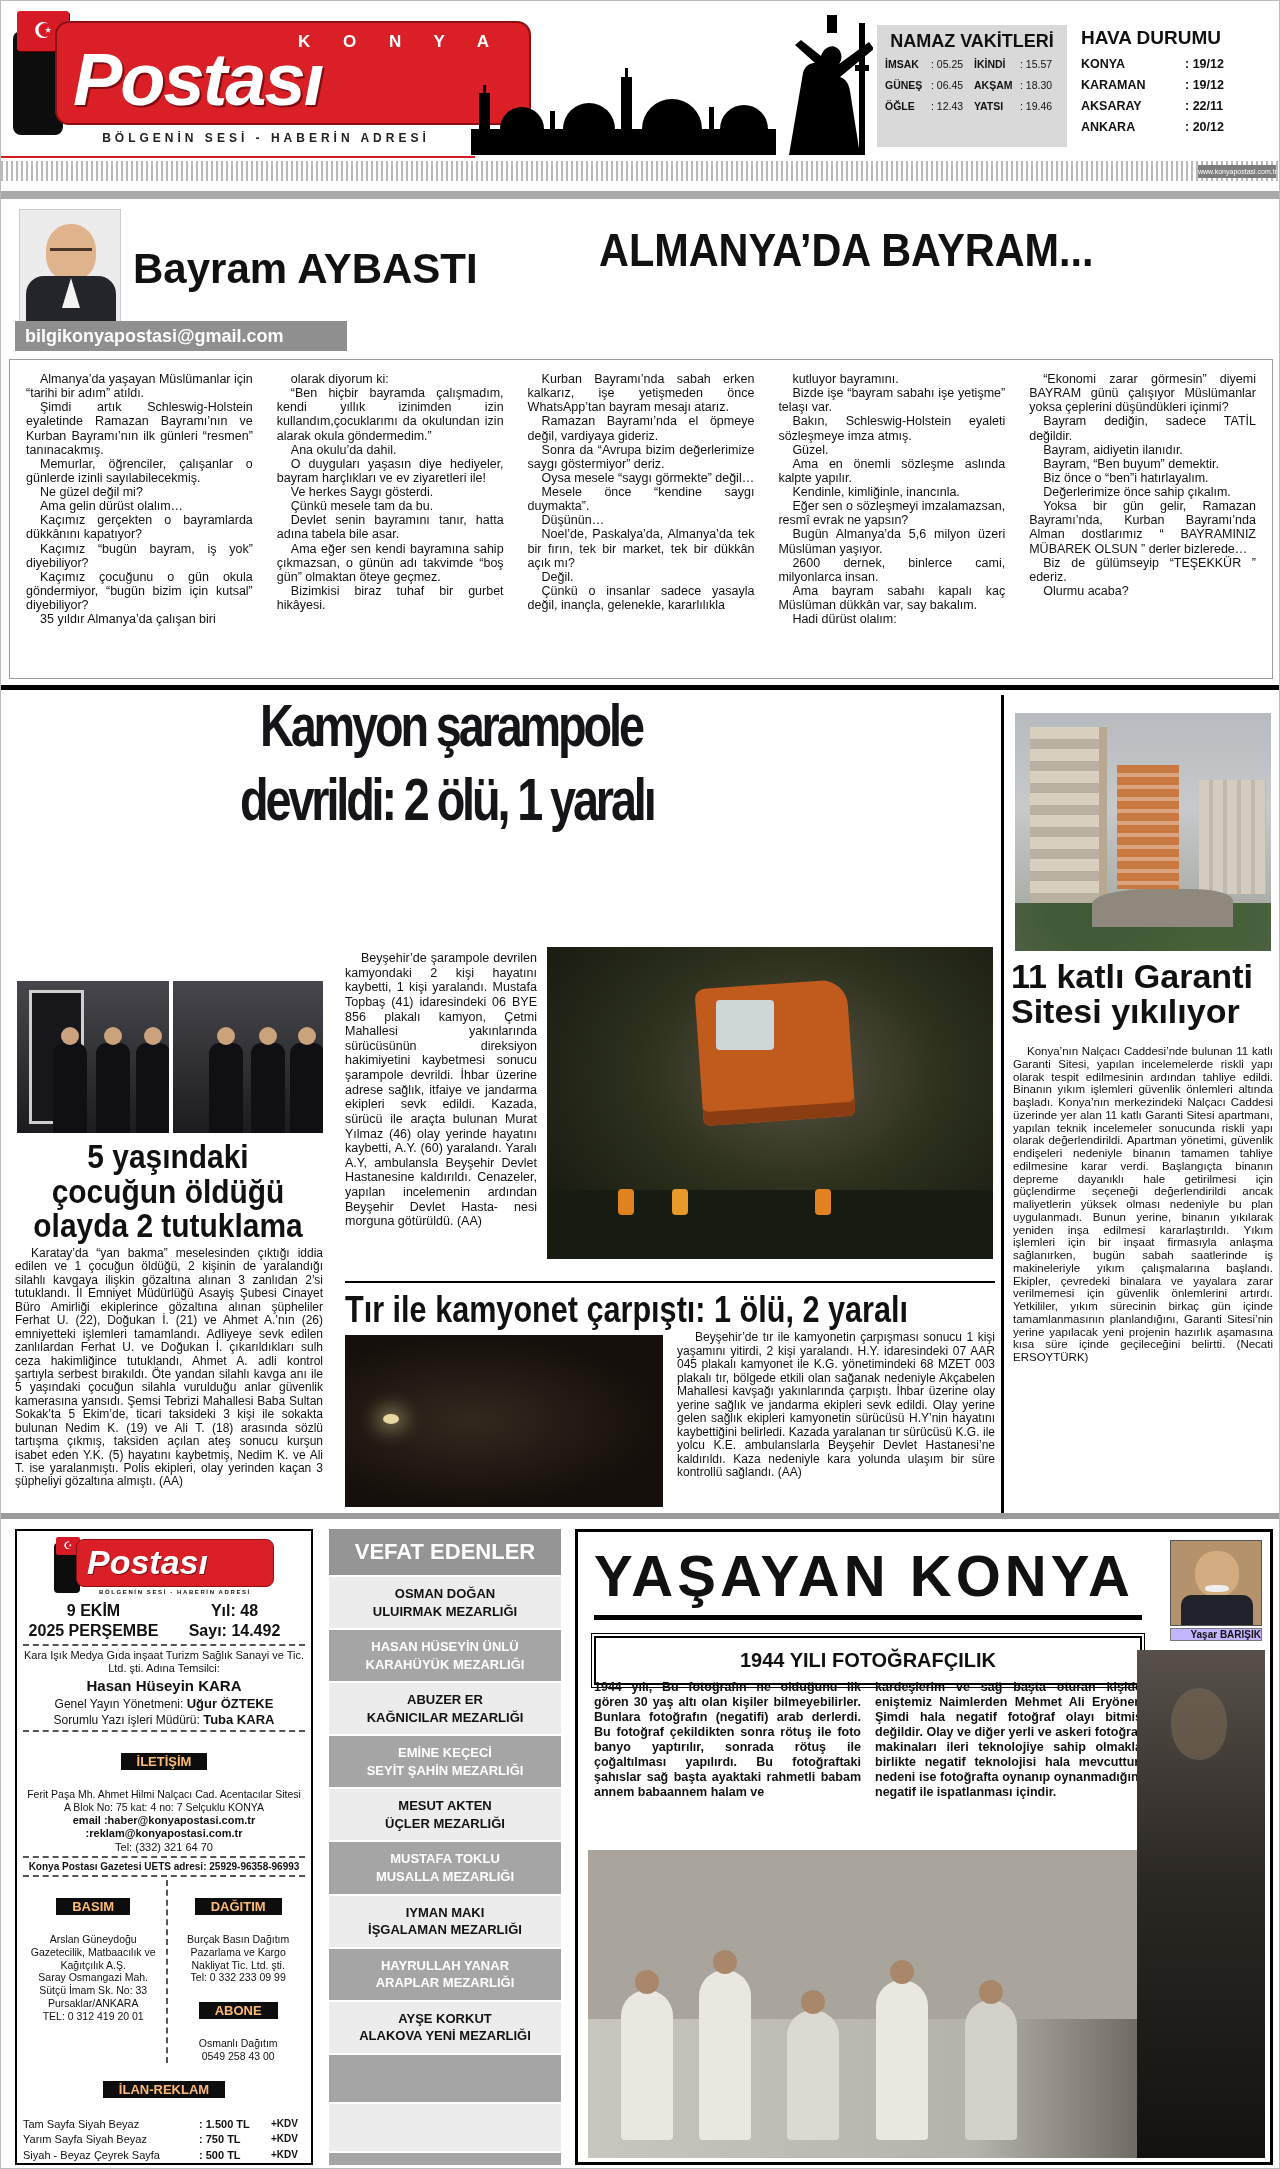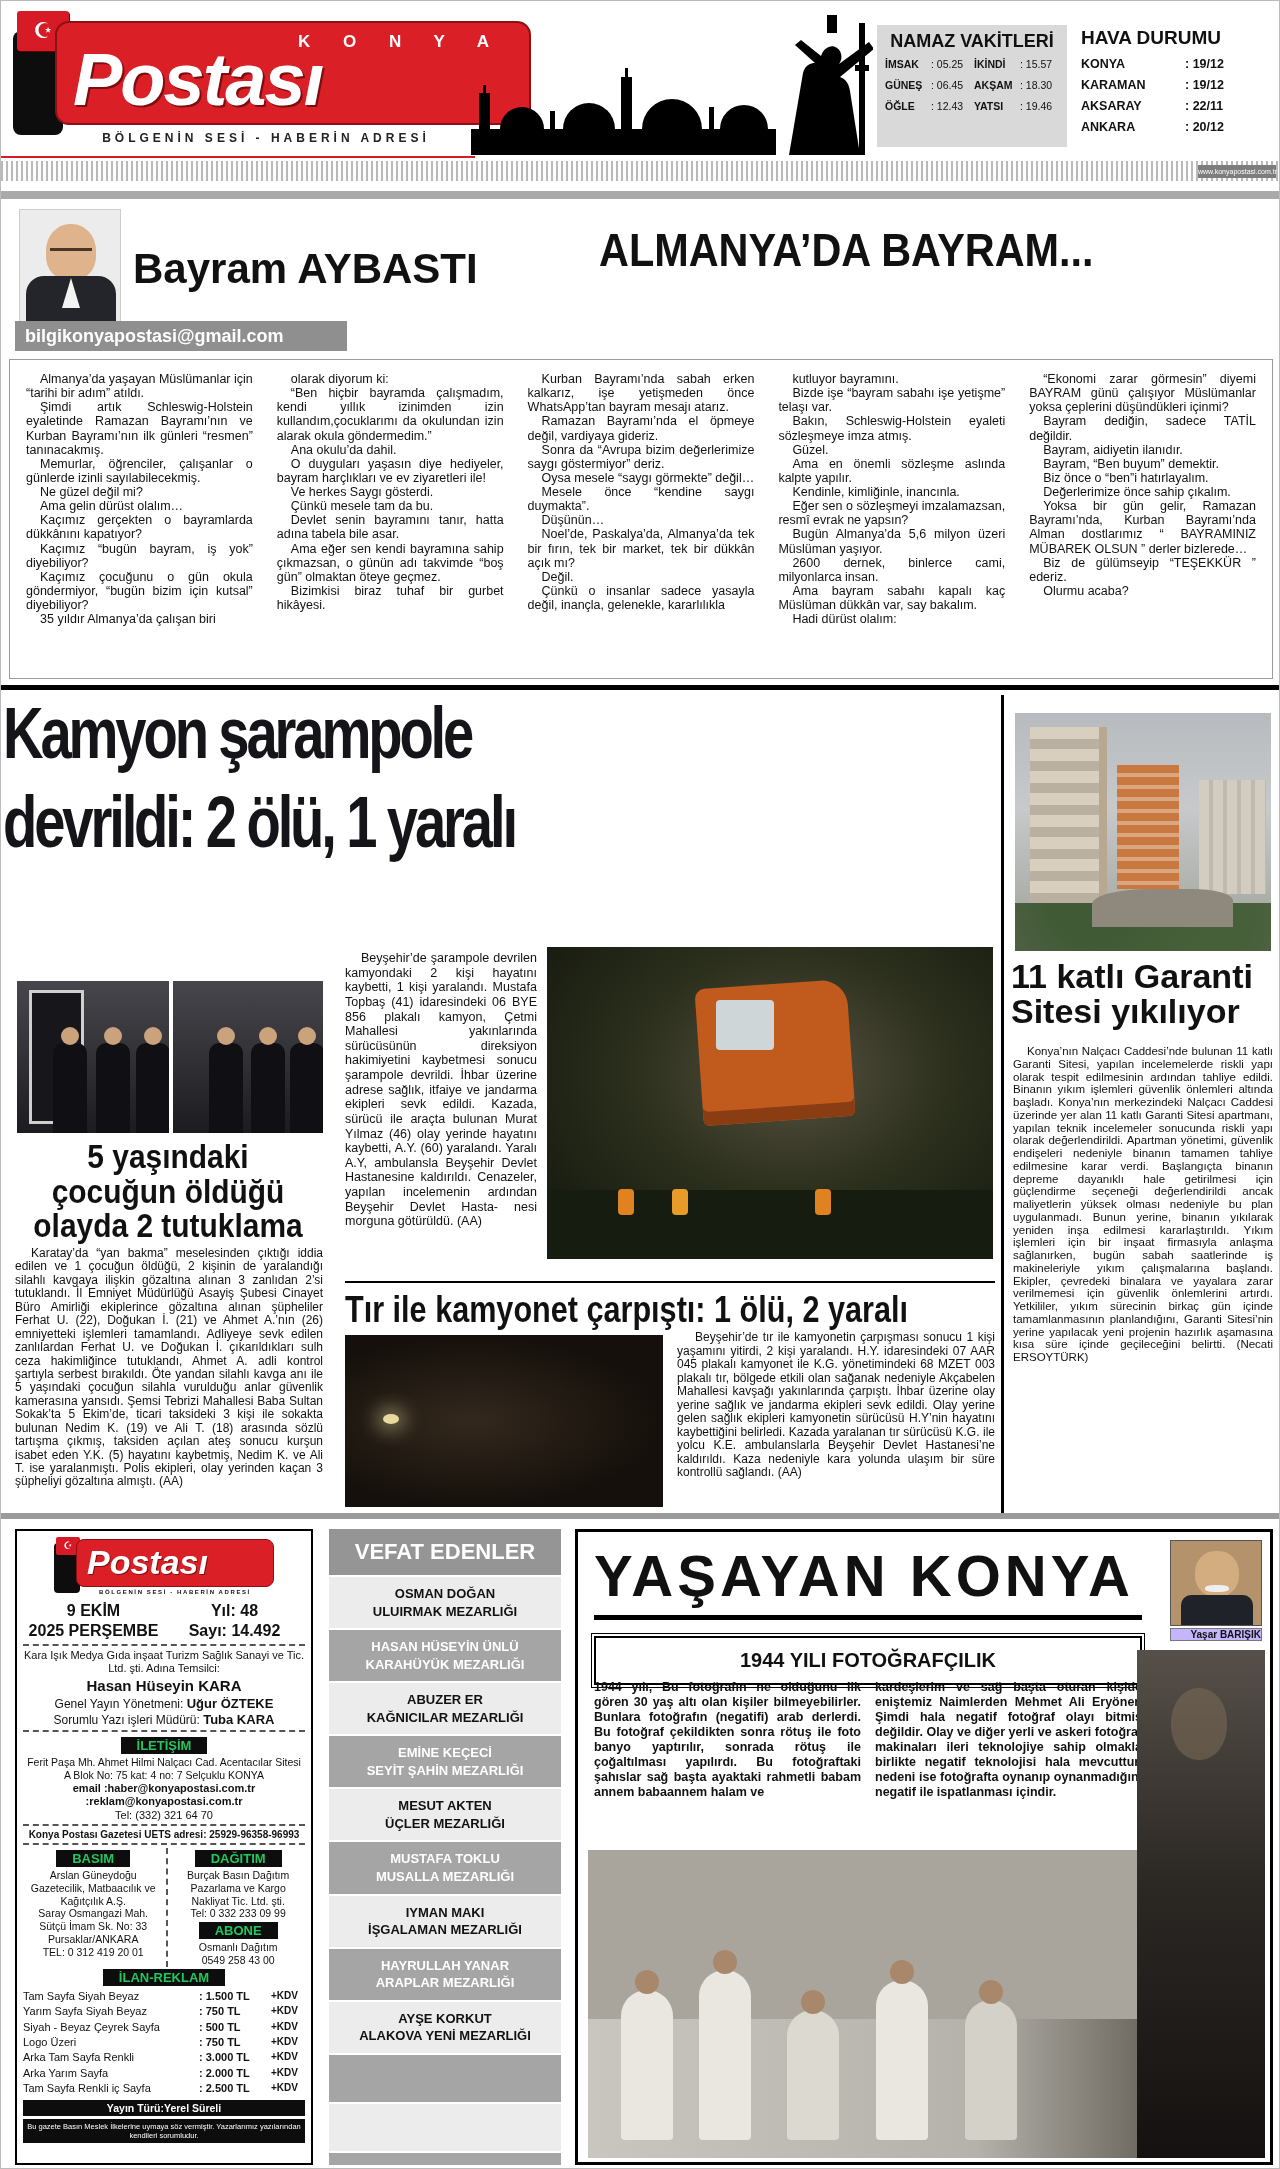--- a/index.html
+++ b/index.html
@@ -60,21 +60,21 @@
      font-size:18px;font-weight:bold;line-height:30px;padding-left:10px;}
   #colhead{left:598px;top:222px;width:672px;font-size:46px;font-weight:bold;letter-spacing:0px;}
   #colbox{left:8px;top:358px;width:1264px;height:320px;border:1px solid #9c9c9c;
      display:flex;gap:24px;padding:12px 16px;overflow:hidden;}
   .colcol{flex:1;font-size:12.5px;line-height:1.13;}
   .colcol p{margin:0;text-indent:14px;text-align:justify;}
 
   
   #blackrule{left:0;top:684px;width:1280px;height:5px;background:#000;}
   #leadhead{left:2px;top:688px;width:1004px;font-weight:bold;color:#151418;}
-  #leadhead .l{font-size:72px;line-height:1.24;letter-spacing:-4px;}
+  #leadhead .l{font-size:60px;line-height:1.24;letter-spacing:-4px;text-align:center;}
   #vdiv{left:1000px;top:694px;width:3px;height:818px;background:#000;}
 
   #midtext{left:344px;top:950px;width:192px;height:310px;font-size:12.5px;line-height:1.17;overflow:hidden;}
   #midtext p{margin:0;text-indent:16px;}
 
   
   .ph{overflow:hidden;}
   #ph-truck{left:546px;top:946px;width:446px;height:312px;
      background:radial-gradient(ellipse at 55% 40%,#585141 0%,#2c301d 45%,#11140b 100%);}
   #ph-truck .cab{position:absolute;left:34%;top:12%;width:34%;height:44%;background:#c05a1d;
@@ -133,22 +133,22 @@
   #imprint .minilogo .rb{position:absolute;left:22px;top:2px;width:198px;height:48px;background:#da1f26;border-radius:8px;border:1px solid #8e0f14;}
   #imprint .minilogo .wd{position:absolute;left:10px;top:3px;color:#fff;font-size:34px;font-weight:bold;font-style:italic;text-shadow:1px 1px 0 #7e0d12;}
   #imprint .minilogo .tg{position:absolute;left:22px;top:52px;width:198px;font-size:6px;font-weight:bold;letter-spacing:1.6px;}
   #imprint .daterow{display:flex;font-weight:bold;font-size:16px;line-height:1.25;margin:2px 0 3px;}
   #imprint .daterow>div{flex:1;}
   .dash{border-top:2px dashed #555;margin:3px 0;}
   #imprint .company{font-size:11px;line-height:1.2;}
   #imprint .rep{font-size:15px;font-weight:bold;margin:2px 0;}
   #imprint .staff{font-size:12px;margin:1px 0;}
   #imprint .staff b{font-size:13px;}
-  .chip{display:inline-block;background:#0d0d0d;color:#22c55e;font-weight:bold;font-size:13px;
-     padding:1px 16px;margin:2px auto;}
+  .chip{display:inline-block;background:#0d0d0d;color:#fdba74;font-weight:bold;font-size:13px;
+     padding:1px 16px;margin:18px auto;}
   #imprint .addr{font-size:10.5px;line-height:1.2;}
   #imprint .mail{font-size:11px;font-weight:bold;line-height:1.25;}
   #imprint .tel{font-size:11px;}
   #imprint .uets{font-size:10px;font-weight:bold;}
   #imprint .twocol{display:flex;text-align:center;margin-top:1px;}
   #imprint .twocol .c1{flex:1.05;border-right:2px dashed #555;padding-right:3px;}
   #imprint .twocol .c2{flex:1;padding-left:3px;}
   #imprint .twocol .bl{font-size:10.5px;line-height:1.22;}
   #imprint .prices{text-align:left;margin-top:1px;}
   #imprint .prices div{display:flex;font-size:11px;line-height:1.4;}

